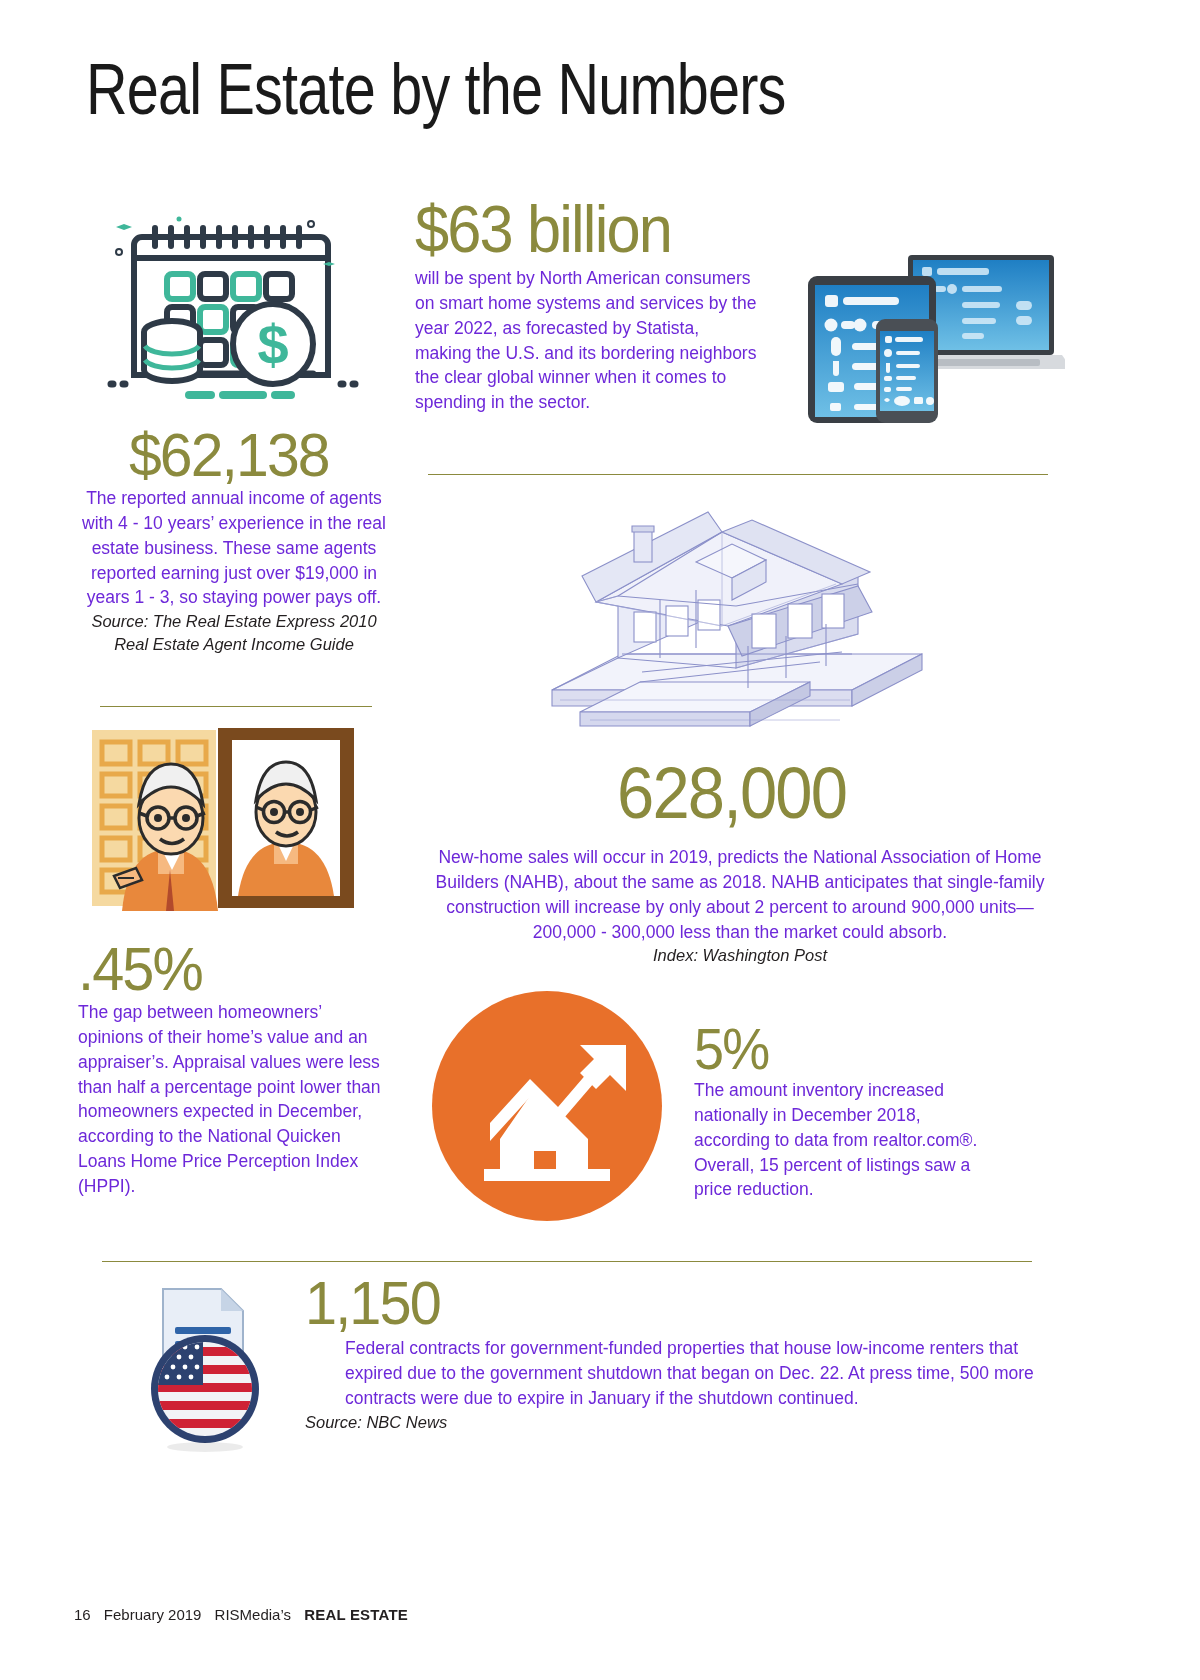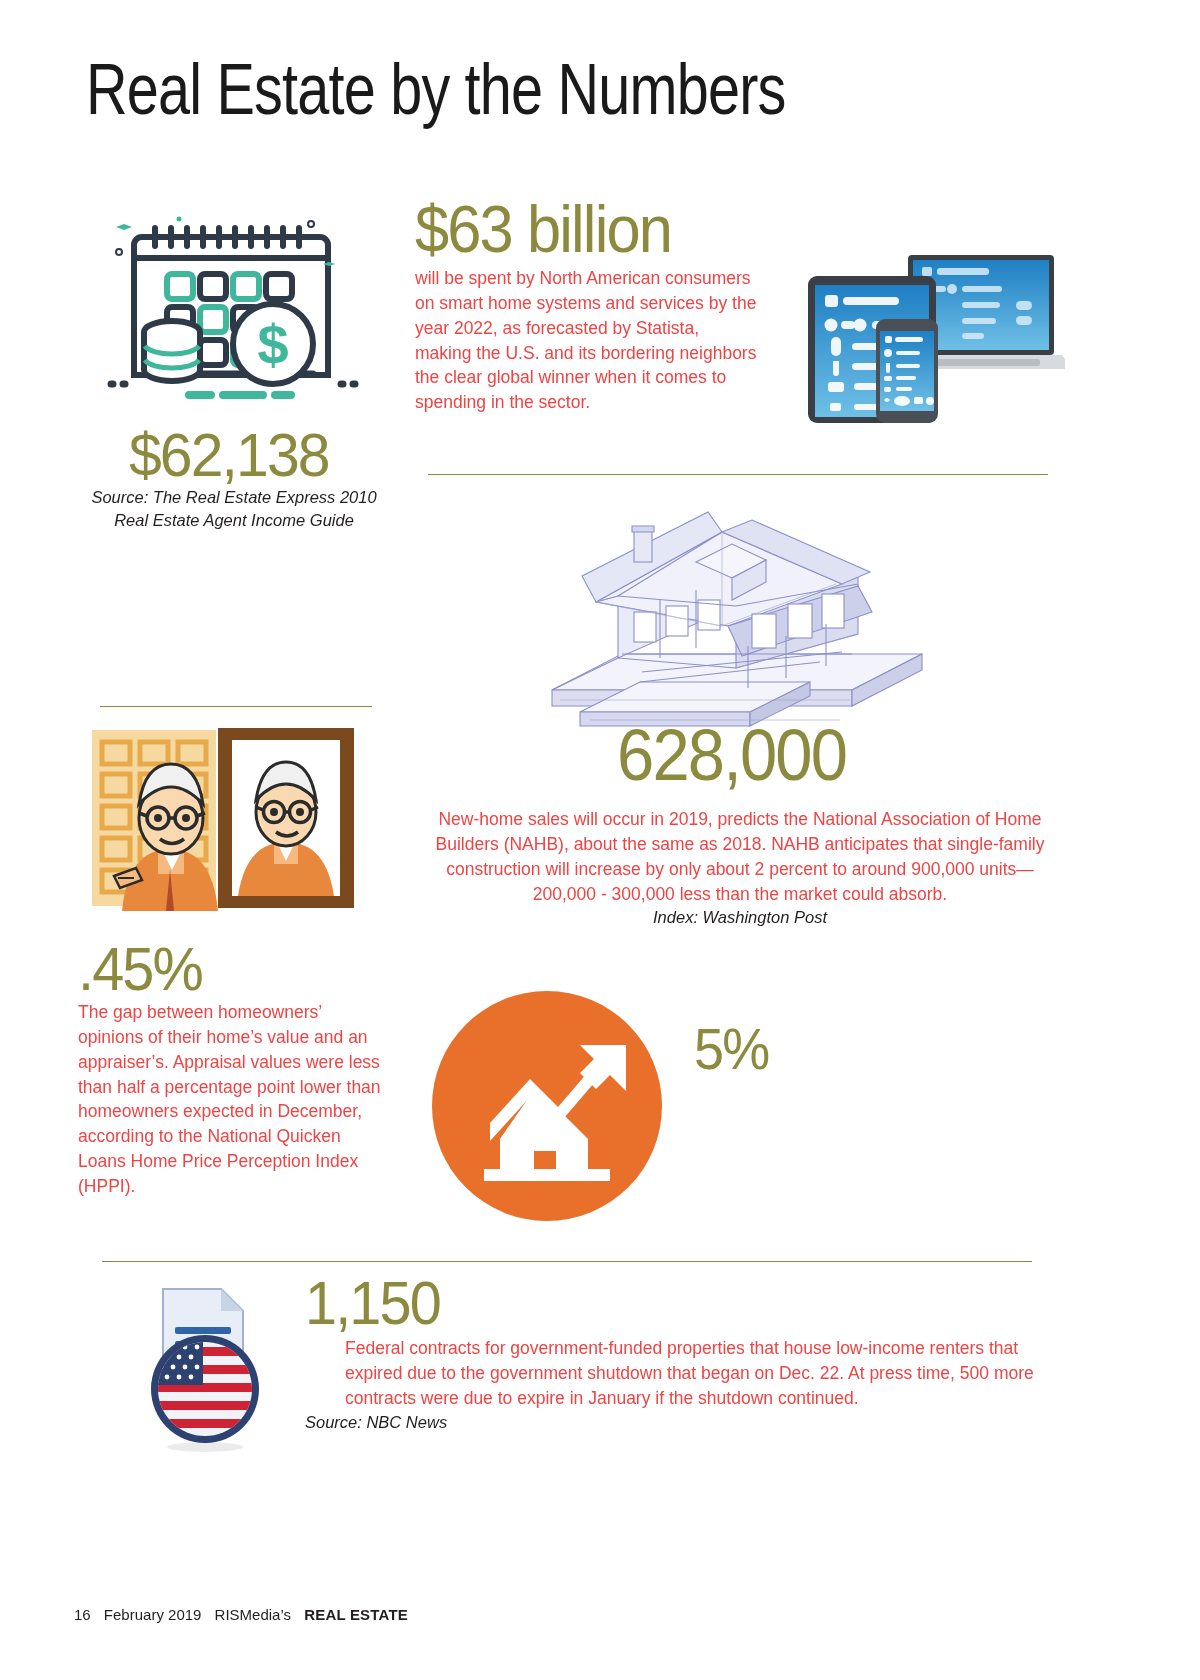--- a/index.html
+++ b/index.html
@@ -34,21 +34,21 @@
     font-weight:400;
     letter-spacing:-2px;
     line-height:1;
     transform:scaleX(0.93);
     transform-origin:left bottom;
     white-space:nowrap;
   }
   .body-text {
     font-size:17.5px;
     line-height:1.42;
-    color:#ef4444;
+    color:#6d28d9;
   }
   .src { font-style:italic; font-size:16.5px; line-height:1.4; }
 
   .divider { position:absolute; height:0; border-top:1.5px solid #8b8a3e; }
 
   
   #calendar-icon { position:absolute; left:97px; top:192px; width:268px; height:215px; }
 
   #block-62138 { position:absolute; left:78px; top:424px; width:312px; text-align:center; }
   #block-62138 .bignum { font-size:62px; transform:scaleX(0.95); display:inline-block; }
@@ -60,21 +60,21 @@
 
   #smarthome-img { position:absolute; left:780px; top:243px; width:285px; height:180px; }
 
   
   #rule-top { left:428px; top:474px; width:620px; }
 
   
   #house-img { position:absolute; left:500px; top:450px; width:470px; height:310px; }
 
   
-  #block-628 { position:absolute; left:430px; top:719px; width:620px; text-align:center; }
+  #block-628 { position:absolute; left:430px; top:757px; width:620px; text-align:center; }
   #block-628 .bignum { font-size:72px; display:inline-block; }
   #block-628 .body-text { text-align:center; font-size:17.5px; line-height:1.42;margin-top:16px; }
 
   
   #portraits-img { position:absolute; left:88px; top:726px; width:270px; height:185px; }
   #rule-left { left:100px; top:706px; width:272px; }
 
   
   #block-45 { position:absolute; left:78px; top:938px; width:312px; }
   #block-45 .bignum { font-size:62px; display:inline-block; }
@@ -164,20 +164,21 @@
     </g>
     <g stroke="#3fb79a" stroke-width="8" stroke-linecap="round">
       <path d="M92 203 h22"></path>
         <path d="M126 203 h40"></path>
         <path d="M178 203 h16"></path>
     </g>
   </svg>
 
   <div id="block-62138">
     <div class="bignum">$62,138</div>
+    <div class="body-text">The reported annual income of agents with 4 - 10 years’ experience in the real estate business. These same agents reported earning just over $19,000 in years 1 - 3, so staying power pays off.</div>
     <div class="src">Source: The Real Estate Express 2010 Real Estate Agent Income Guide</div>
   </div>
 
   <div id="block-63b">
     <div class="bignum">$63 billion</div>
     <div class="body-text">will be spent by North American consumers on smart home systems and services by the year 2022, as forecasted by Statista, making the U.S. and its bordering neighbors the clear global winner when it comes to spending in the sector.</div>
   </div>
 
   <svg id="smarthome-img" viewBox="0 0 285 180">
     <defs>
@@ -393,20 +394,21 @@
     <g fill="#ffffff">
       <path d="M58 150 l40 -44 28 28 48 -56 0 -18 -48 56 -28 -28 -40 44z"></path>
       <path d="M148 54 h46 v46 l-16 -16 -14 14 -16 -16 14 -14z"></path>
       <path d="M104 96 l52 52 0 42 -32 0 0 -30 -22 0 0 30 -34 0 0 -42z"></path>
       <path d="M52 178 h126 v12 h-126z"></path>
     </g>
   </svg>
 
   <div id="block-5">
     <div class="bignum">5%</div>
+    <div class="body-text">The amount inventory increased nationally in December 2018, according to data from realtor.com®. Overall, 15 percent of listings saw a price reduction.</div>
   </div>
 
   <div class="divider" id="rule-bottom"></div>
 
   <svg id="flag-icon" viewBox="0 0 145 175">
 
     <path d="M30 8 h58 l22 22 v100 h-80z" fill="#e8eef7" stroke="#9fb3cc" stroke-width="2"></path>
     <path d="M88 8 l22 22 h-22z" fill="#c6d4e6"></path>
     <g fill="#2f64a8">
       <rect x="42" y="46" width="56" height="7" rx="2"></rect>

